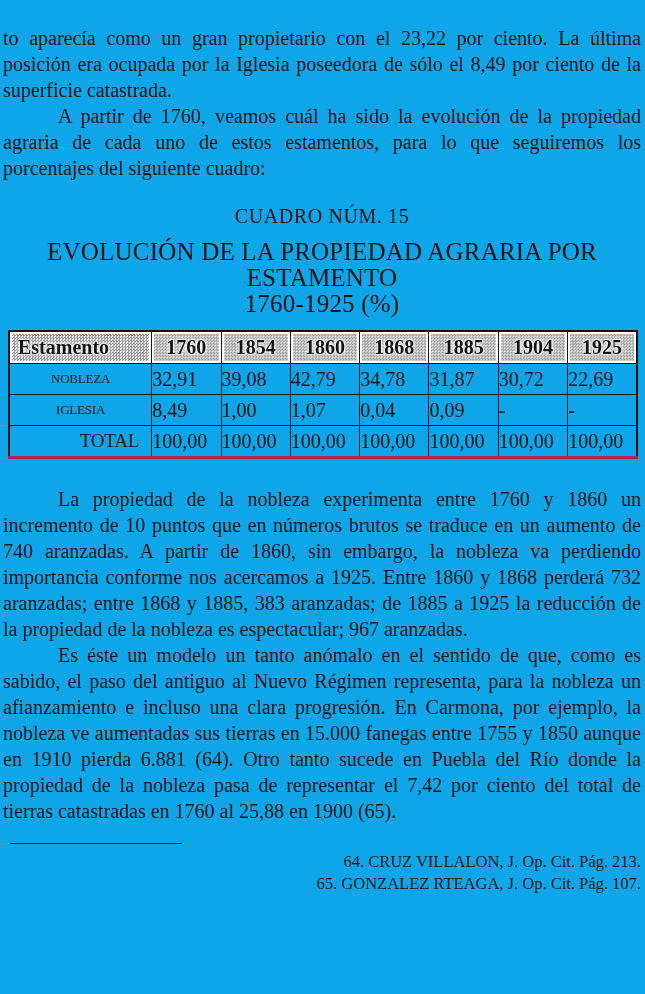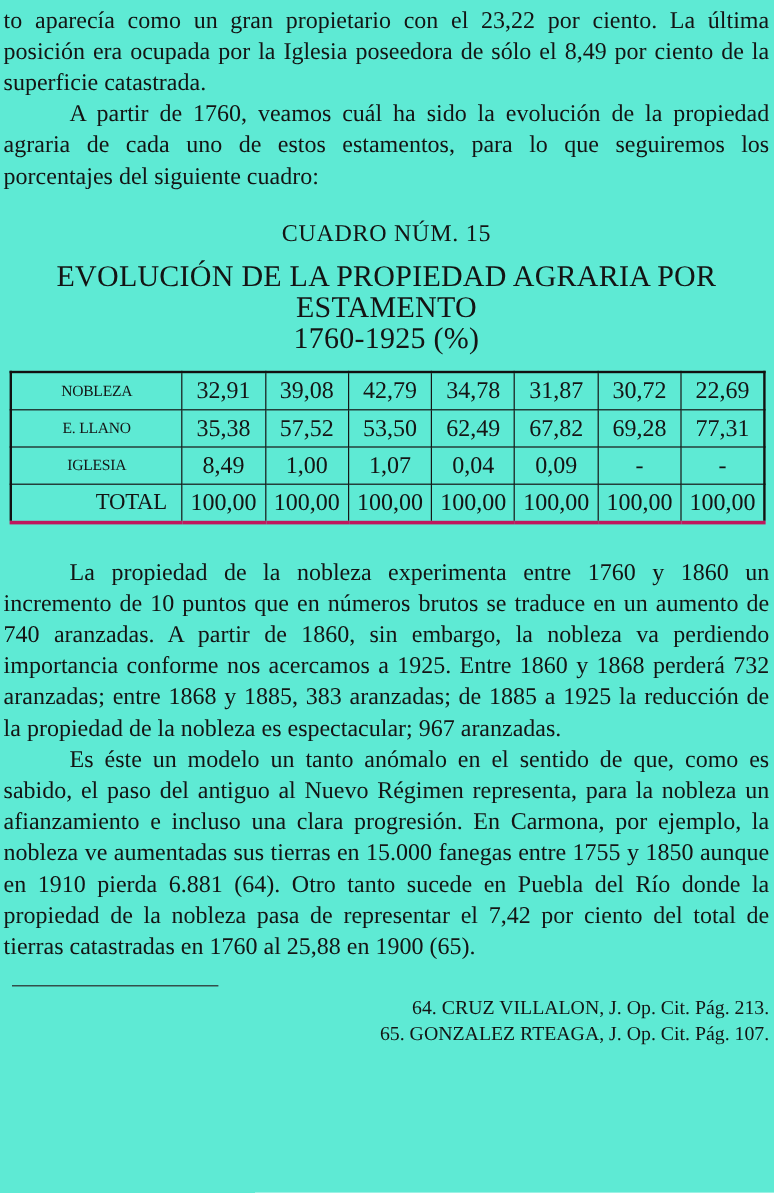--- a/index.html
+++ b/index.html
@@ -1,25 +1,25 @@
 <!DOCTYPE html>
 <html><head>
 <meta charset="utf-8">
 <style>
   html, body { margin: 0; padding: 0; background: #ffffff; }
   .page {
     position: relative;
     width: 645px;
     height: 994px;
-    background: #5eead4;
+    background: #0ea5e9;
     color: #141414;
     font-family: "Liberation Serif", "DejaVu Serif", serif;
     overflow: hidden;
     box-sizing: border-box;
-    padding: 4px 4px 0 3px;
+    padding: 25px 4px 0 3px;
   }
   .bodytext {
     font-size: 20px;
     line-height: 26px;
     text-align: justify;
     margin: 0;
   }
   .indent { text-indent: 55px; }
   .kicker {
     margin-top: 22px;
@@ -52,21 +52,21 @@
   table.cuadro { border: 2.4px solid #111; }
   tr.hdr th {
     height: 31px;
     font-size: 20px;
     font-weight: bold;
     background: repeating-conic-gradient(#9a9a9a 0% 25%, #e9e9e9 0% 50%) 0 0 / 3px 3px;
     box-shadow: inset 0 0 0 2px #ffffff;
     text-shadow: 0 0 2px #fff, 0 0 3px #fff, 0 0 4px #fff;
   }
   tr.hdr th.lab { text-align: left; padding-left: 8px; }
-  td { height: 30px; font-size: 20px; text-align: center; }
+  td { height: 30px; font-size: 20px; text-align: left; }
   td.lab {
     text-align: center;
     padding-left: 7px;
     font-size: 13px;
     letter-spacing: -0.2px;
   }
   tr.total td { font-weight: normal; border-bottom: 3px solid #be185d; }
   tr.total td.lab {
     text-align: right;
     padding-right: 12px;
@@ -106,39 +106,39 @@
       <col class="c-label">
       <col class="c-year">
         <col class="c-year">
         <col class="c-year">
         <col class="c-year">
       <col class="c-year">
         <col class="c-year">
         <col class="c-year">
     </colgroup>
     <tbody>
+      <tr class="hdr">
+        <th class="lab">Estamento</th>
+        <th>1760</th>
+        <th>1854</th>
+        <th>1860</th>
+        <th>1868</th>
+        <th>1885</th>
+        <th>1904</th>
+        <th>1925</th>
+      </tr>
       <tr>
         <td class="lab">NOBLEZA</td>
         <td>32,91</td>
         <td>39,08</td>
         <td>42,79</td>
         <td>34,78</td>
         <td>31,87</td>
         <td>30,72</td>
         <td>22,69</td>
-      </tr>
-      <tr>
-        <td class="lab">E. LLANO</td>
-        <td>35,38</td>
-        <td>57,52</td>
-        <td>53,50</td>
-        <td>62,49</td>
-        <td>67,82</td>
-        <td>69,28</td>
-        <td>77,31</td>
       </tr>
       <tr>
         <td class="lab">IGLESIA</td>
         <td>8,49</td>
         <td>1,00</td>
         <td>1,07</td>
         <td>0,04</td>
         <td>0,09</td>
         <td>-</td>
         <td>-</td>

